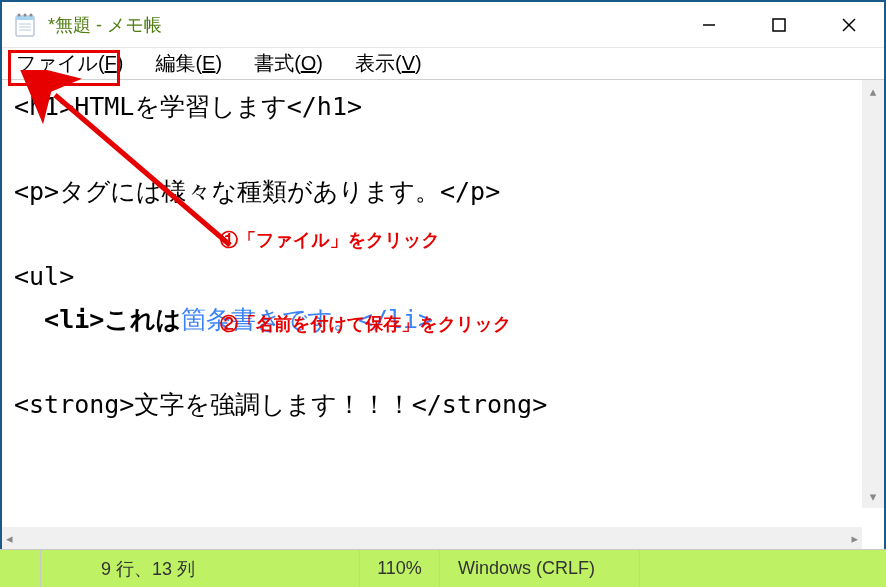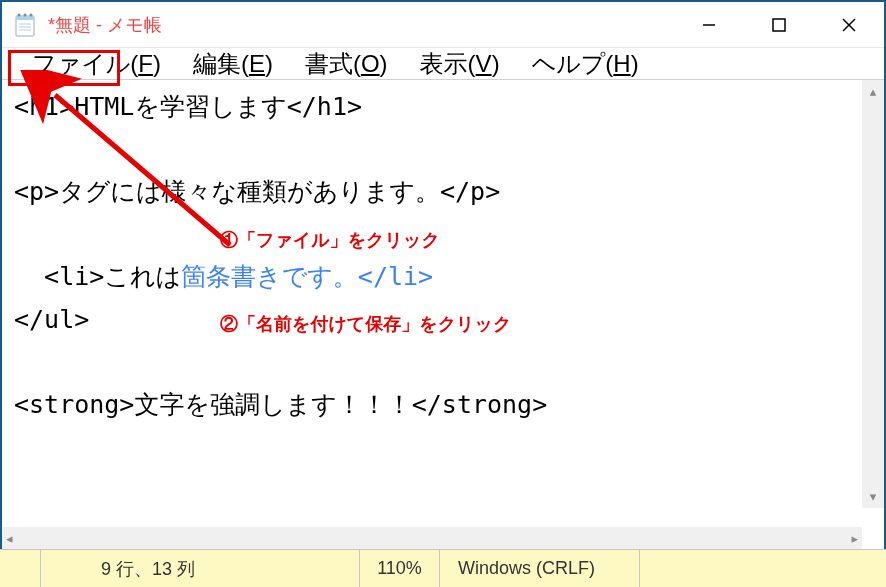--- a/index.html
+++ b/index.html
@@ -21,40 +21,40 @@
     }
     .titlebar-icon {
       width: 22px;
       height: 26px;
       margin-right: 12px;
       position: relative;
     }
     .titlebar-icon svg { display: block; }
     .titlebar-title {
       font-size: 18px;
-      color: #ef4444;
+      color: #4d7c0f;
       flex: 1;
     }
     .winbtns { display: flex; height: 100%; }
     .winbtn {
       width: 70px;
       height: 46px;
       display: flex;
       align-items: center;
       justify-content: center;
       font-size: 16px;
       color: #000;
     }
     .winbtn svg { display: block; }
     .menubar {
       height: 32px;
       display: flex;
       align-items: center;
-      padding: 0 24px;
-      font-size: 24px;
+      padding: 0 8px;
+      font-size: 20px;
       gap: 20px;
       border-bottom: 1px solid #d0d0d0;
     }
     .menuitem {
       padding: 2px 6px;
       color: #000;
     }
     .menuitem .mn { text-decoration: underline; }
     .highlight-box {
       border: 3px solid #e60000;
@@ -117,21 +117,21 @@
       color: #888;
       font-size: 13px;
       padding: 4px;
     }
     .statusbar {
       position: absolute;
       left: 0;
       right: 0;
       bottom: 0;
       height: 38px;
-      background: #fef9c3;
+      background: #bef264;
       border-top: 1px solid #c8c8c8;
       display: flex;
       align-items: center;
       font-size: 18px;
       color: #333;
     }
     .status-cell {
       padding: 0 18px;
       height: 100%;
       display: flex;
@@ -178,32 +178,31 @@
         </svg>
     </div>
   </div>
 </div>
 
 <div class="menubar">
   <div class="menuitem"><span>ファイル</span>(<span class="mn">F</span>)</div>
   <div class="menuitem"><span>編集</span>(<span class="mn">E</span>)</div>
   <div class="menuitem"><span>書式</span>(<span class="mn">O</span>)</div>
   <div class="menuitem"><span>表示</span>(<span class="mn">V</span>)</div>
-  <div class="menuitem"><span>ヘルプ</span>(<span class="mn">H</span>)</div>
 </div>
 
 <div class="highlight-box"></div>
 
 <div class="content">
 <div>&lt;h1&gt;HTMLを学習します&lt;/h1&gt;</div>
 <div>&nbsp;</div>
 <div>&lt;p&gt;タグには様々な種類があります。&lt;/p&gt;</div>
 <div>&nbsp;</div>
-<div><span style="white-space:pre;">  &lt;li&gt;これは</span><span class="gray">箇条書きです。&lt;/li&gt;</span></div>
-<div>&lt;/ul&gt;</div>
+<div>&lt;ul&gt;</div>
+<div><span style="white-space:pre;font-weight:bold;">  &lt;li&gt;これは</span><span class="gray">箇条書きです。&lt;/li&gt;</span></div>
 <div>&nbsp;</div>
 <div>&lt;strong&gt;文字を強調します！！！&lt;/strong&gt;</div>
 </div>
 
 <svg class="arrow" style="left:20px; top:70px;" width="240" height="200">
   <defs>
     <marker id="ah" markerWidth="12" markerHeight="12" refX="2" refY="6" orient="auto">
       <path d="M0,0 L12,6 L0,12 L3,6 Z" fill="#e60000"></path>
     </marker>
   </defs>

